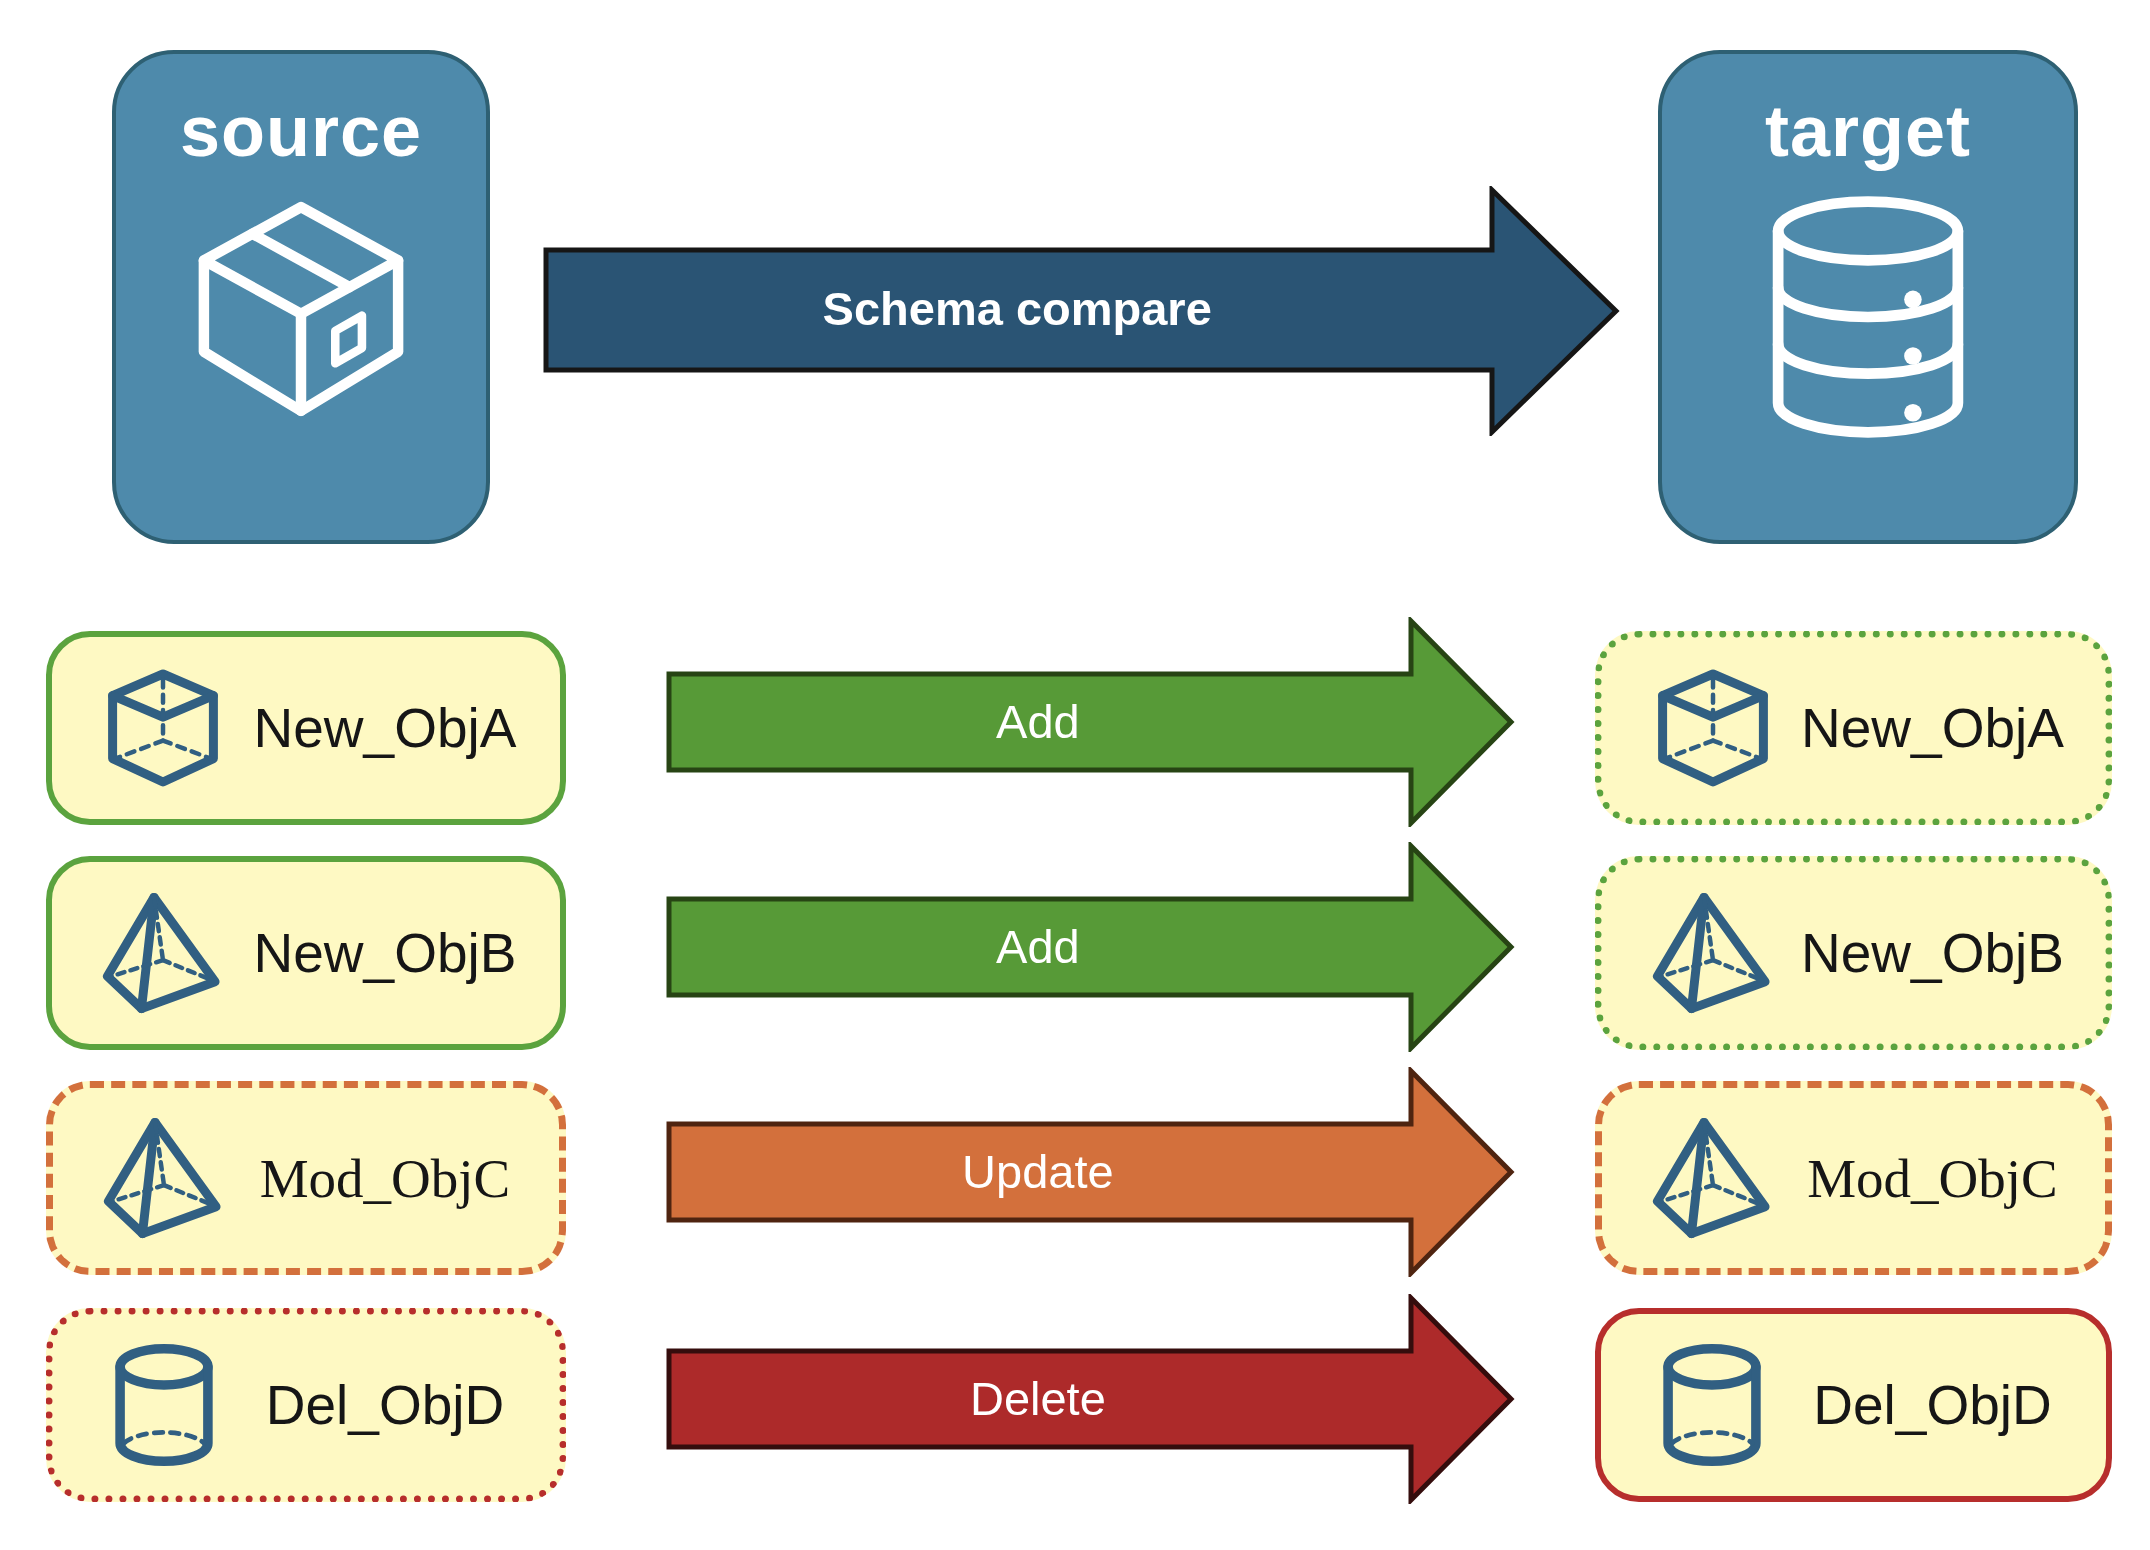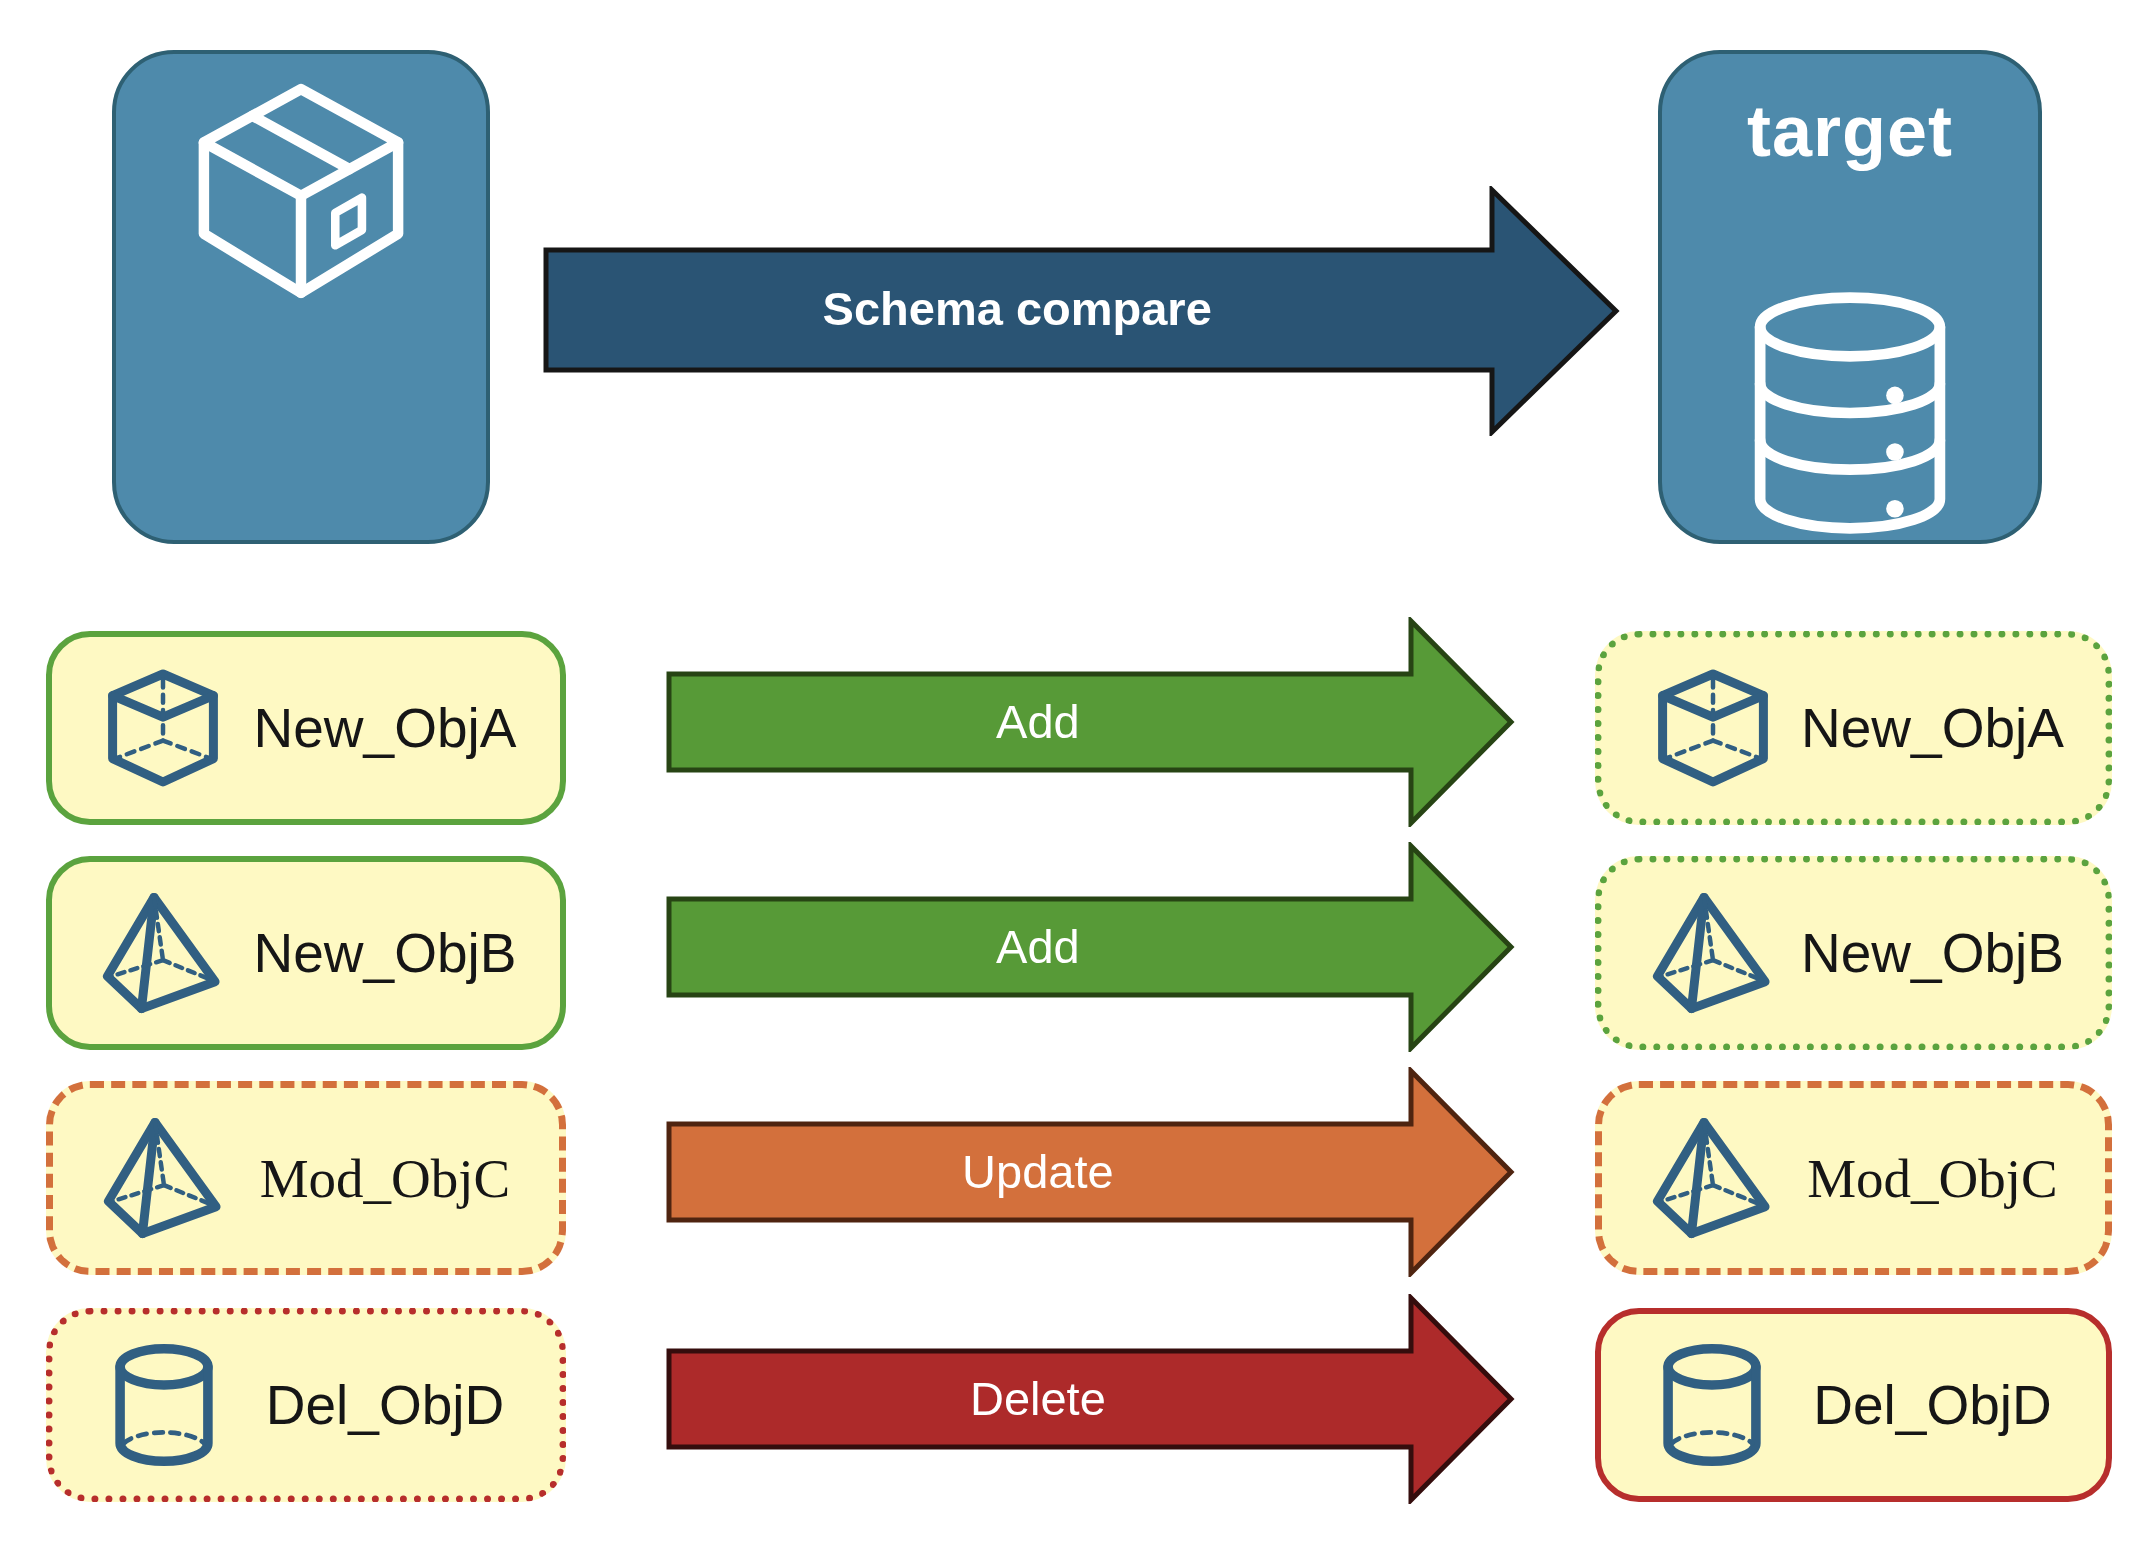--- a/index.html
+++ b/index.html
@@ -94,33 +94,34 @@
         <circle cx="156" cy="170" r="9"></circle>
         <circle cx="156" cy="228" r="9"></circle>
       </g>
     </symbol>
   </defs>
 </svg>
 
 <div class="canvas">
 
   <div class="node" style="left:112px;top:50px;width:378px;height:494px;">
+    <div class="node-label">source</div>
     <svg class="node-icon" style="width:252px;height:238px;" viewBox="0 0 260 250">
         <use href="#icon-package"></use>
       </svg>
   </div>
 
   <div class="arrow-wrap" style="left:542px;top:186px;width:1080px;height:250px;font-weight:bold;">
     <svg viewBox="0 0 1080 250" class="fill-schema">
       <polygon points="4,64 950,64 950,4 1074,125 950,246 950,184 4,184"></polygon>
     </svg>
     <span class="arrow-label schema-label">Schema compare</span>
   </div>
 
-  <div class="node" style="left:1658px;top:50px;width:384px;height:494px;justify-content:space-between;">
+  <div class="node" style="left:1658px;top:50px;width:420px;height:494px;">
     <div class="node-label">target</div>
     <svg class="node-icon" style="width:216px;height:254px;" viewBox="0 0 220 260">
         <use href="#icon-database"></use>
       </svg>
   </div>
 
   <div class="card b-green-solid" style="left:46px;top:631px;width:520px;height:194px;">
     <svg class="obj-icon" viewBox="0 0 132 140">
         <use href="#icon-cube"></use>
       </svg>

